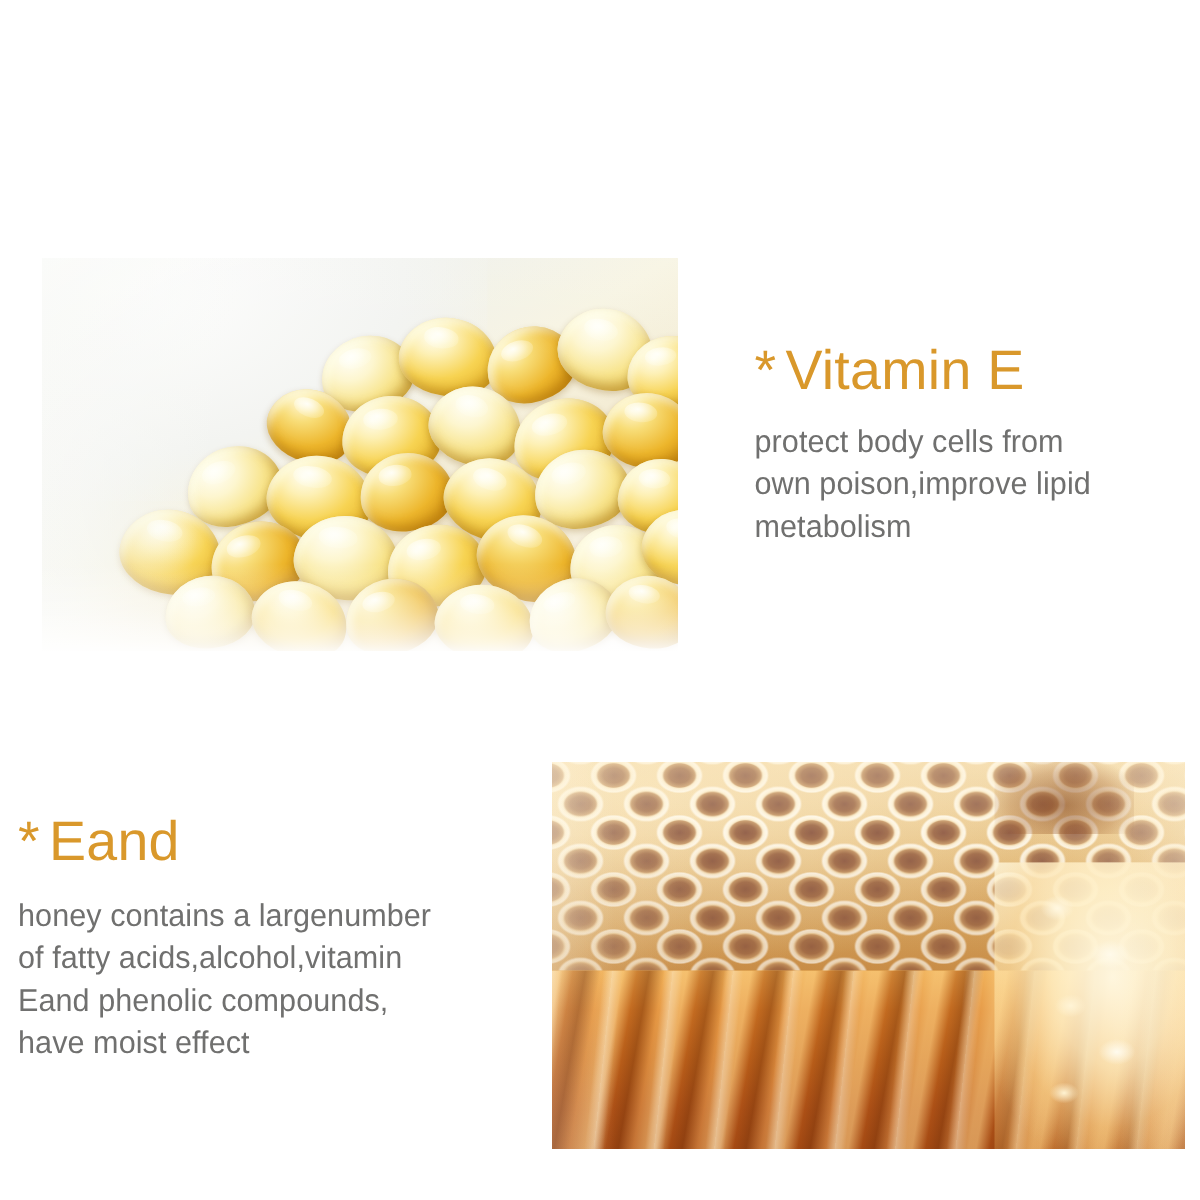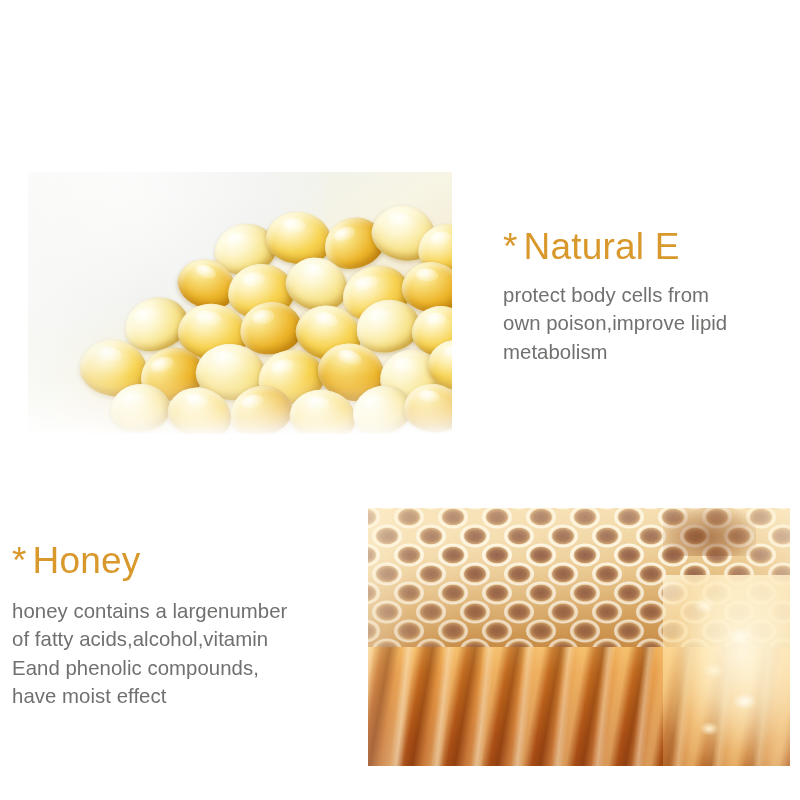--- a/index.html
+++ b/index.html
@@ -344,32 +344,32 @@
       <div class="cap pale" style="left:324px; top:214px; width:60px; height:48px; transform:rotate(-18deg);"></div>
       <div class="cap deep" style="left:376px; top:212px; width:58px; height:48px; transform:rotate(10deg);"></div>
     </div>
     <div class="caps-fade-left"></div>
     <div class="caps-fade-bottom"></div>
     <div class="caps-vignette"></div>
   </div>
 
   <div class="block" id="vitamin-block">
     <div class="ing-heading">
-      <span class="star">*</span><span>Natural E</span>
+      <span class="star">*</span><span>Vitamin E</span>
     </div>
     <div class="ing-body">
       <p>protect body cells from</p>
       <p>own poison,improve lipid</p>
       <p>metabolism</p>
     </div>
   </div>
 
   <div class="block" id="honey-block">
     <div class="ing-heading">
-      <span class="star">*</span><span>Honey</span>
+      <span class="star">*</span><span>Eand</span>
     </div>
     <div class="ing-body">
       <p>honey contains a largenumber</p>
       <p>of fatty acids,alcohol,vitamin</p>
       <p>Eand phenolic compounds,</p>
       <p>have moist effect</p>
     </div>
   </div>
 
   <div class="photo" id="honeycomb-photo">

